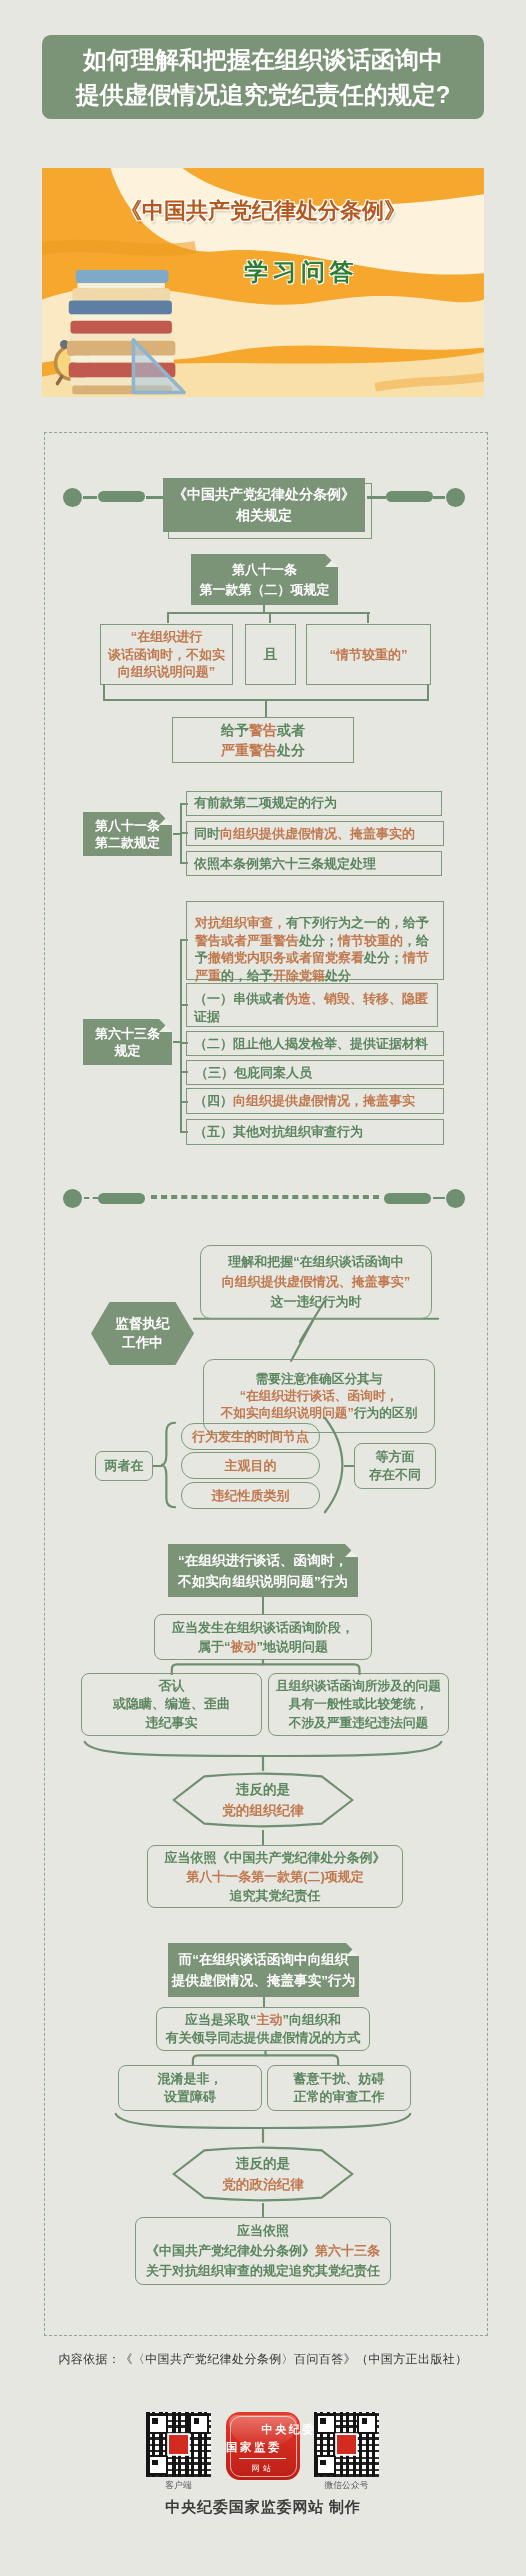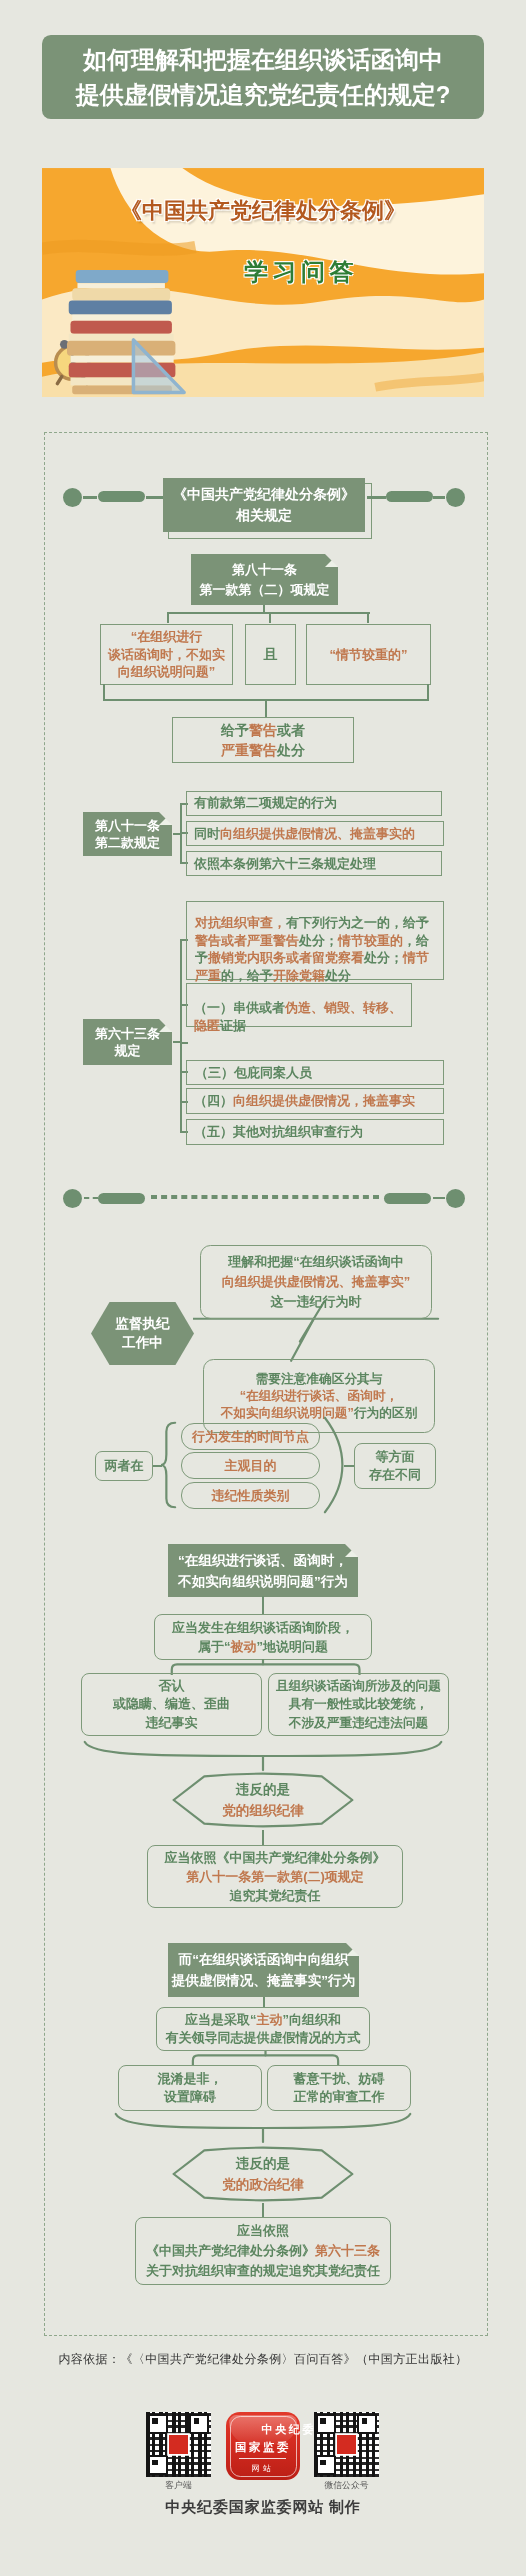--- a/index.html
+++ b/index.html
@@ -152,23 +152,24 @@
   <div class="abs line" style="left:180px;top:939px;width:8px;height:1.8px;"></div>
   <div class="abs line" style="left:180px;top:1004px;width:8px;height:1.8px;"></div>
   <div class="abs line" style="left:180px;top:1042px;width:8px;height:1.8px;"></div>
   <div class="abs line" style="left:180px;top:1071px;width:8px;height:1.8px;"></div>
   <div class="abs line" style="left:180px;top:1101px;width:8px;height:1.8px;"></div>
   <div class="abs line" style="left:180px;top:1131px;width:8px;height:1.8px;"></div>
 
   <div class="abs bx b" style="left:186px;top:901px;width:258px;height:79px;font-size:13px;line-height:17.5px;padding:12px 8px;">
     <span class="org">对抗组织审查，</span><span class="grn">有下列行为之一的，给予</span><span class="org">警告或者严重警告</span><span class="grn">处分；</span><span class="org">情节较重的</span><span class="grn">，给予</span><span class="org">撤销党内职务或者留党察看</span><span class="grn">处分；</span><span class="org">情节严重</span><span class="grn">的，给予</span><span class="org">开除党籍</span><span class="grn">处分</span>
   </div>
-  <div class="abs bx b" style="left:186px;top:983px;width:226px;height:44px;font-size:13px;line-height:17.5px;padding:15px 7px;">
+  <div class="abs bx b" style="left:186px;top:983px;width:252px;height:44px;font-size:13px;line-height:17.5px;padding:6px 7px;">
     <span class="grn">（一）串供或者</span><span class="org">伪造、销毁、转移、隐匿</span><span class="grn">证据</span>
   </div>
+  <div class="abs ctr bx grn b leftpad" style="left:186px;top:1031px;width:258px;height:25.4px;font-size:13px;">（二）阻止他人揭发检举、提供证据材料</div>
   <div class="abs ctr bx grn b leftpad" style="left:186px;top:1060px;width:258px;height:25.4px;font-size:13px;padding-left:8px;">（三）包庇同案人员</div>
   <div class="abs ctr bx b leftpad" style="left:186px;top:1088px;width:258px;height:26px;font-size:13px;">
     <span class="grn">（四）</span>
       <span class="org">向组织提供虚假情况，掩盖事实</span>
   </div>
   <div class="abs ctr bx grn b leftpad" style="left:186px;top:1119px;width:258px;height:26px;font-size:13px;">（五）其他对抗组织审查行为</div>
 
   <div class="abs circ" style="left:63px;top:1189px;width:19.3px;height:19.3px;"></div>
   <div class="abs dashseg" style="left:84px;top:1197px;width:14px;"></div>
   <div class="abs pill" style="left:98px;top:1193px;width:47px;height:11.4px;"></div>
@@ -290,21 +291,21 @@
       </div>
     <div class="qrf" style="left:1.8px;bottom:1.8px;">
         <span></span>
       </div>
     <div class="qrbadge"></div>
   </div>
   <div class="abs" style="left:146px;top:2480px;width:65px;text-align:center;font-size:8.8px;color:#555;">客户端</div>
 
   <div class="abs appicon" style="left:226px;top:2412px;width:74px;height:68px;">
     <div class="abs serif b" style="left:16px;top:9.6px;width:100%;text-align:right;font-size:11px;letter-spacing:2.6px;color:#fff;z-index:2;">中央纪委</div>
-    <div class="abs serif b" style="left:0;top:28px;width:100%;text-align:center;font-size:11.4px;letter-spacing:2.6px;color:#fff;z-index:2;">国家监委</div>
+    <div class="abs serif b" style="left:0;top:28px;width:100%;text-align:left;font-size:11.4px;letter-spacing:2.6px;color:#fff;z-index:2;">国家监委</div>
     <div class="abs" style="left:13px;top:46px;width:47px;height:0.9px;background:rgba(255,255,255,0.85);z-index:2;"></div>
     <div class="abs serif" style="left:0;top:51px;width:100%;text-align:center;font-size:8px;letter-spacing:3.5px;color:#fff;z-index:2;">网站</div>
   </div>
 
   <div class="abs qr" style="left:314px;top:2412px;width:65px;height:65px;">
     <div class="qrf" style="left:1.8px;top:1.8px;">
         <span></span>
       </div>
     <div class="qrf" style="right:1.8px;top:1.8px;">
         <span></span>

